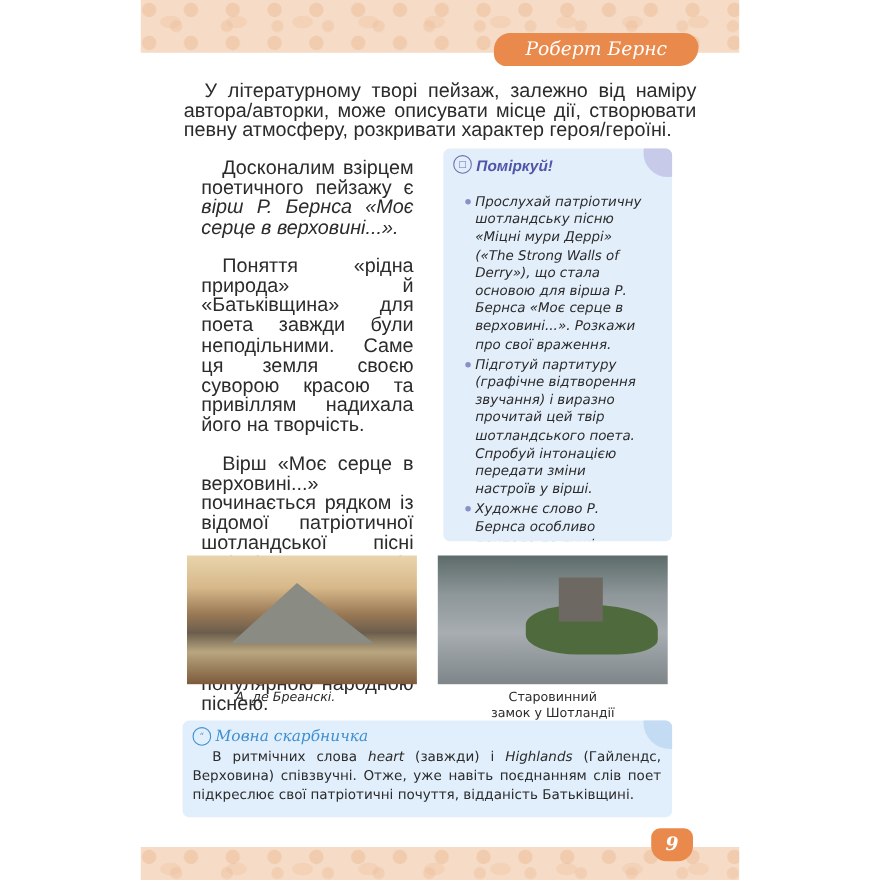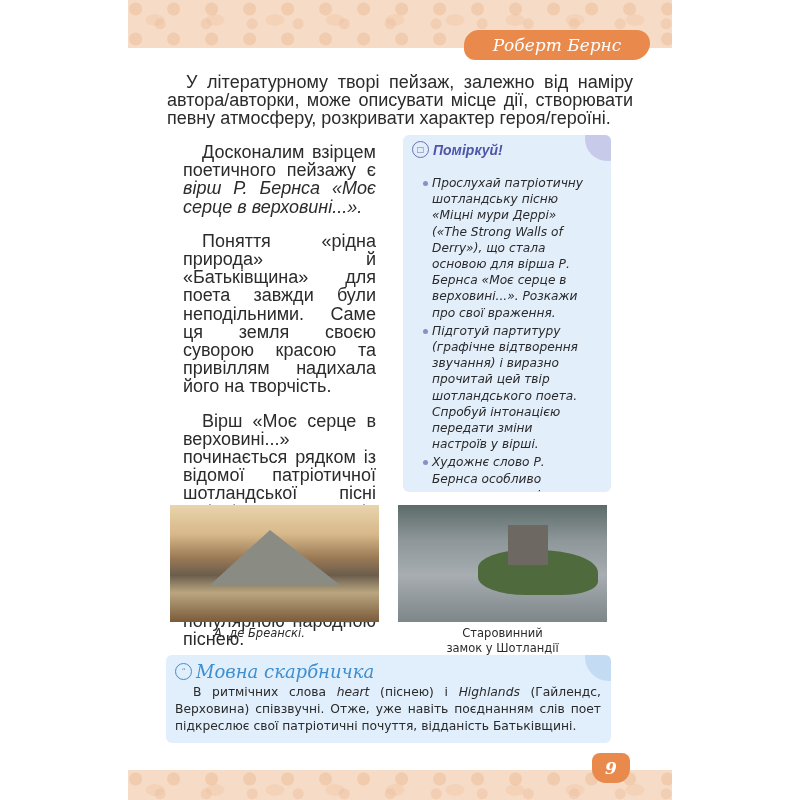--- a/index.html
+++ b/index.html
@@ -6,21 +6,21 @@
   body{width:800px;height:800px;position:relative;overflow:hidden;font-family:"DejaVu Serif",serif;color:#2a2a2a;}
   .band{position:absolute;left:128px;width:544px;
     background-color:#f6dcc6;
     background-image:
       radial-gradient(circle at 20% 30%, rgba(236,190,155,.55) 0 6px, transparent 7px),
       radial-gradient(circle at 70% 70%, rgba(236,190,155,.45) 0 5px, transparent 6px),
       radial-gradient(ellipse at 45% 50%, rgba(240,200,170,.5) 0 9px, transparent 10px);
     background-size:38px 30px, 46px 34px, 60px 40px;}
   .band-top{top:0;height:48px;}
   .band-bottom{top:770px;height:30px;}
-  .chapter-pill{position:absolute;left:464px;top:30px;width:186px;height:30px;background:#e98a4c;border-radius:16px 14px 18px 12px;
+  .chapter-pill{position:absolute;left:449px;top:30px;width:186px;height:30px;background:#e98a4c;border-radius:16px 14px 18px 12px;
     display:flex;align-items:center;justify-content:center;color:#fff;font-family:"DejaVu Serif",serif;font-style:italic;font-size:17px;}
   .page-num{position:absolute;left:592px;top:753px;width:38px;height:30px;background:#e98a4c;border-radius:8px 8px 14px 14px;
     display:flex;align-items:center;justify-content:center;color:#fff;font-family:"DejaVu Serif",serif;font-style:italic;font-weight:bold;font-size:17px;}
   .text{font-family:Liberation Sans, sans-serif;font-size:18px;line-height:18.2px;color:#2b2b2b;}
   .intro{position:absolute;left:167px;top:73px;width:466px;text-align:justify;}
   .intro p{margin:0;text-indent:19px;}
   .col-left{position:absolute;left:167px;top:127px;width:225px;text-align:justify;}
   .col-left p{margin:16px;text-indent:19px;}
   i{font-style:italic;}
   .think-box{position:absolute;left:403px;top:135px;width:208px;height:357px;background:#e3eefb;border-radius:6px;overflow:hidden;padding:0;}
@@ -34,21 +34,21 @@
   .img{position:absolute;top:505px;height:117px;}
   .img1{left:170px;width:209px;background:linear-gradient(180deg,#e9d4ac 0%,#d7b88a 25%,#9b7a56 45%,#6b5d4c 60%,#b9a680 75%,#7b5a3a 100%);}
   .img1 .mtn{position:absolute;left:40px;top:25px;width:0;height:0;border-left:60px solid transparent;border-right:70px solid transparent;border-bottom:55px solid #8a8c84;}
   .img2{left:398px;width:209px;background:linear-gradient(180deg,#5c6b69 0%,#8d9699 30%,#a7adb0 60%,#7e8689 100%);}
   .img2 .isle{position:absolute;left:80px;top:45px;width:120px;height:45px;background:#4f6b3d;border-radius:40% 50% 30% 40%;}
   .img2 .castle{position:absolute;left:110px;top:20px;width:40px;height:40px;background:#6e6862;}
   .caption{position:absolute;top:626px;width:209px;text-align:center;font-family:"DejaVu Sans",sans-serif;font-size:11.5px;line-height:15px;color:#2a2a2a;}
   .cap1{left:155px;} .cap2{left:398px;}
   .treasure-box{position:absolute;left:166px;top:655px;width:445px;height:88px;background:#e1eefb;border-radius:6px;overflow:hidden;}
   .treasure-box .corner{position:absolute;right:-22px;top:-22px;width:48px;height:48px;border-radius:50%;background:#c3dcf3;}
-  .treasure-title{font-family:"DejaVu Serif",serif;font-style:italic;font-size:18px;color:#3e8fd1;}
+  .treasure-title{font-family:"DejaVu Serif",serif;font-style:italic;font-size:14px;color:#3e8fd1;}
   .ico2{border-color:#3e8fd1;color:#3e8fd1;}
   .treasure-text{margin:2px 10px 0 9px;font-family:"DejaVu Sans",sans-serif;font-size:12.3px;line-height:17px;text-align:justify;color:#2a2a2a;}
   .treasure-text span.indent{display:inline-block;width:18px;}
 </style>
 </head>
 <body>
 
 <div class="band band-top"></div>
 <div class="chapter-pill">
     <span>Роберт Бернс</span>
@@ -92,19 +92,19 @@
   <div>Старовинний</div>
   <div>замок у Шотландії</div>
 </div>
 
 <div class="treasure-box">
   <div class="corner"></div>
   <div class="box-head">
     <span class="ico ico2">“</span>
     <span class="treasure-title">Мовна скарбничка</span>
   </div>
-  <div class="treasure-text"><span class="indent"></span><span>В ритмічних слова </span><i>heart</i><span> (піснею) і </span><i>Highlands</i><span> (Гайлендс, Верховина) співзвучні. Отже, уже навіть поєднанням слів поет підкреслює свої патріотичні почуття, відданість Батьківщині.</span></div>
+  <div class="treasure-text"><span class="indent"></span><span>В ритмічних слова </span><i>heart</i><span> (завжди) і </span><i>Highlands</i><span> (Гайлендс, Верховина) співзвучні. Отже, уже навіть поєднанням слів поет підкреслює свої патріотичні почуття, відданість Батьківщині.</span></div>
 </div>
 
 <div class="band band-bottom"></div>
 <div class="page-num">
     <span>9</span>
   </div>
 
 </body></html>

